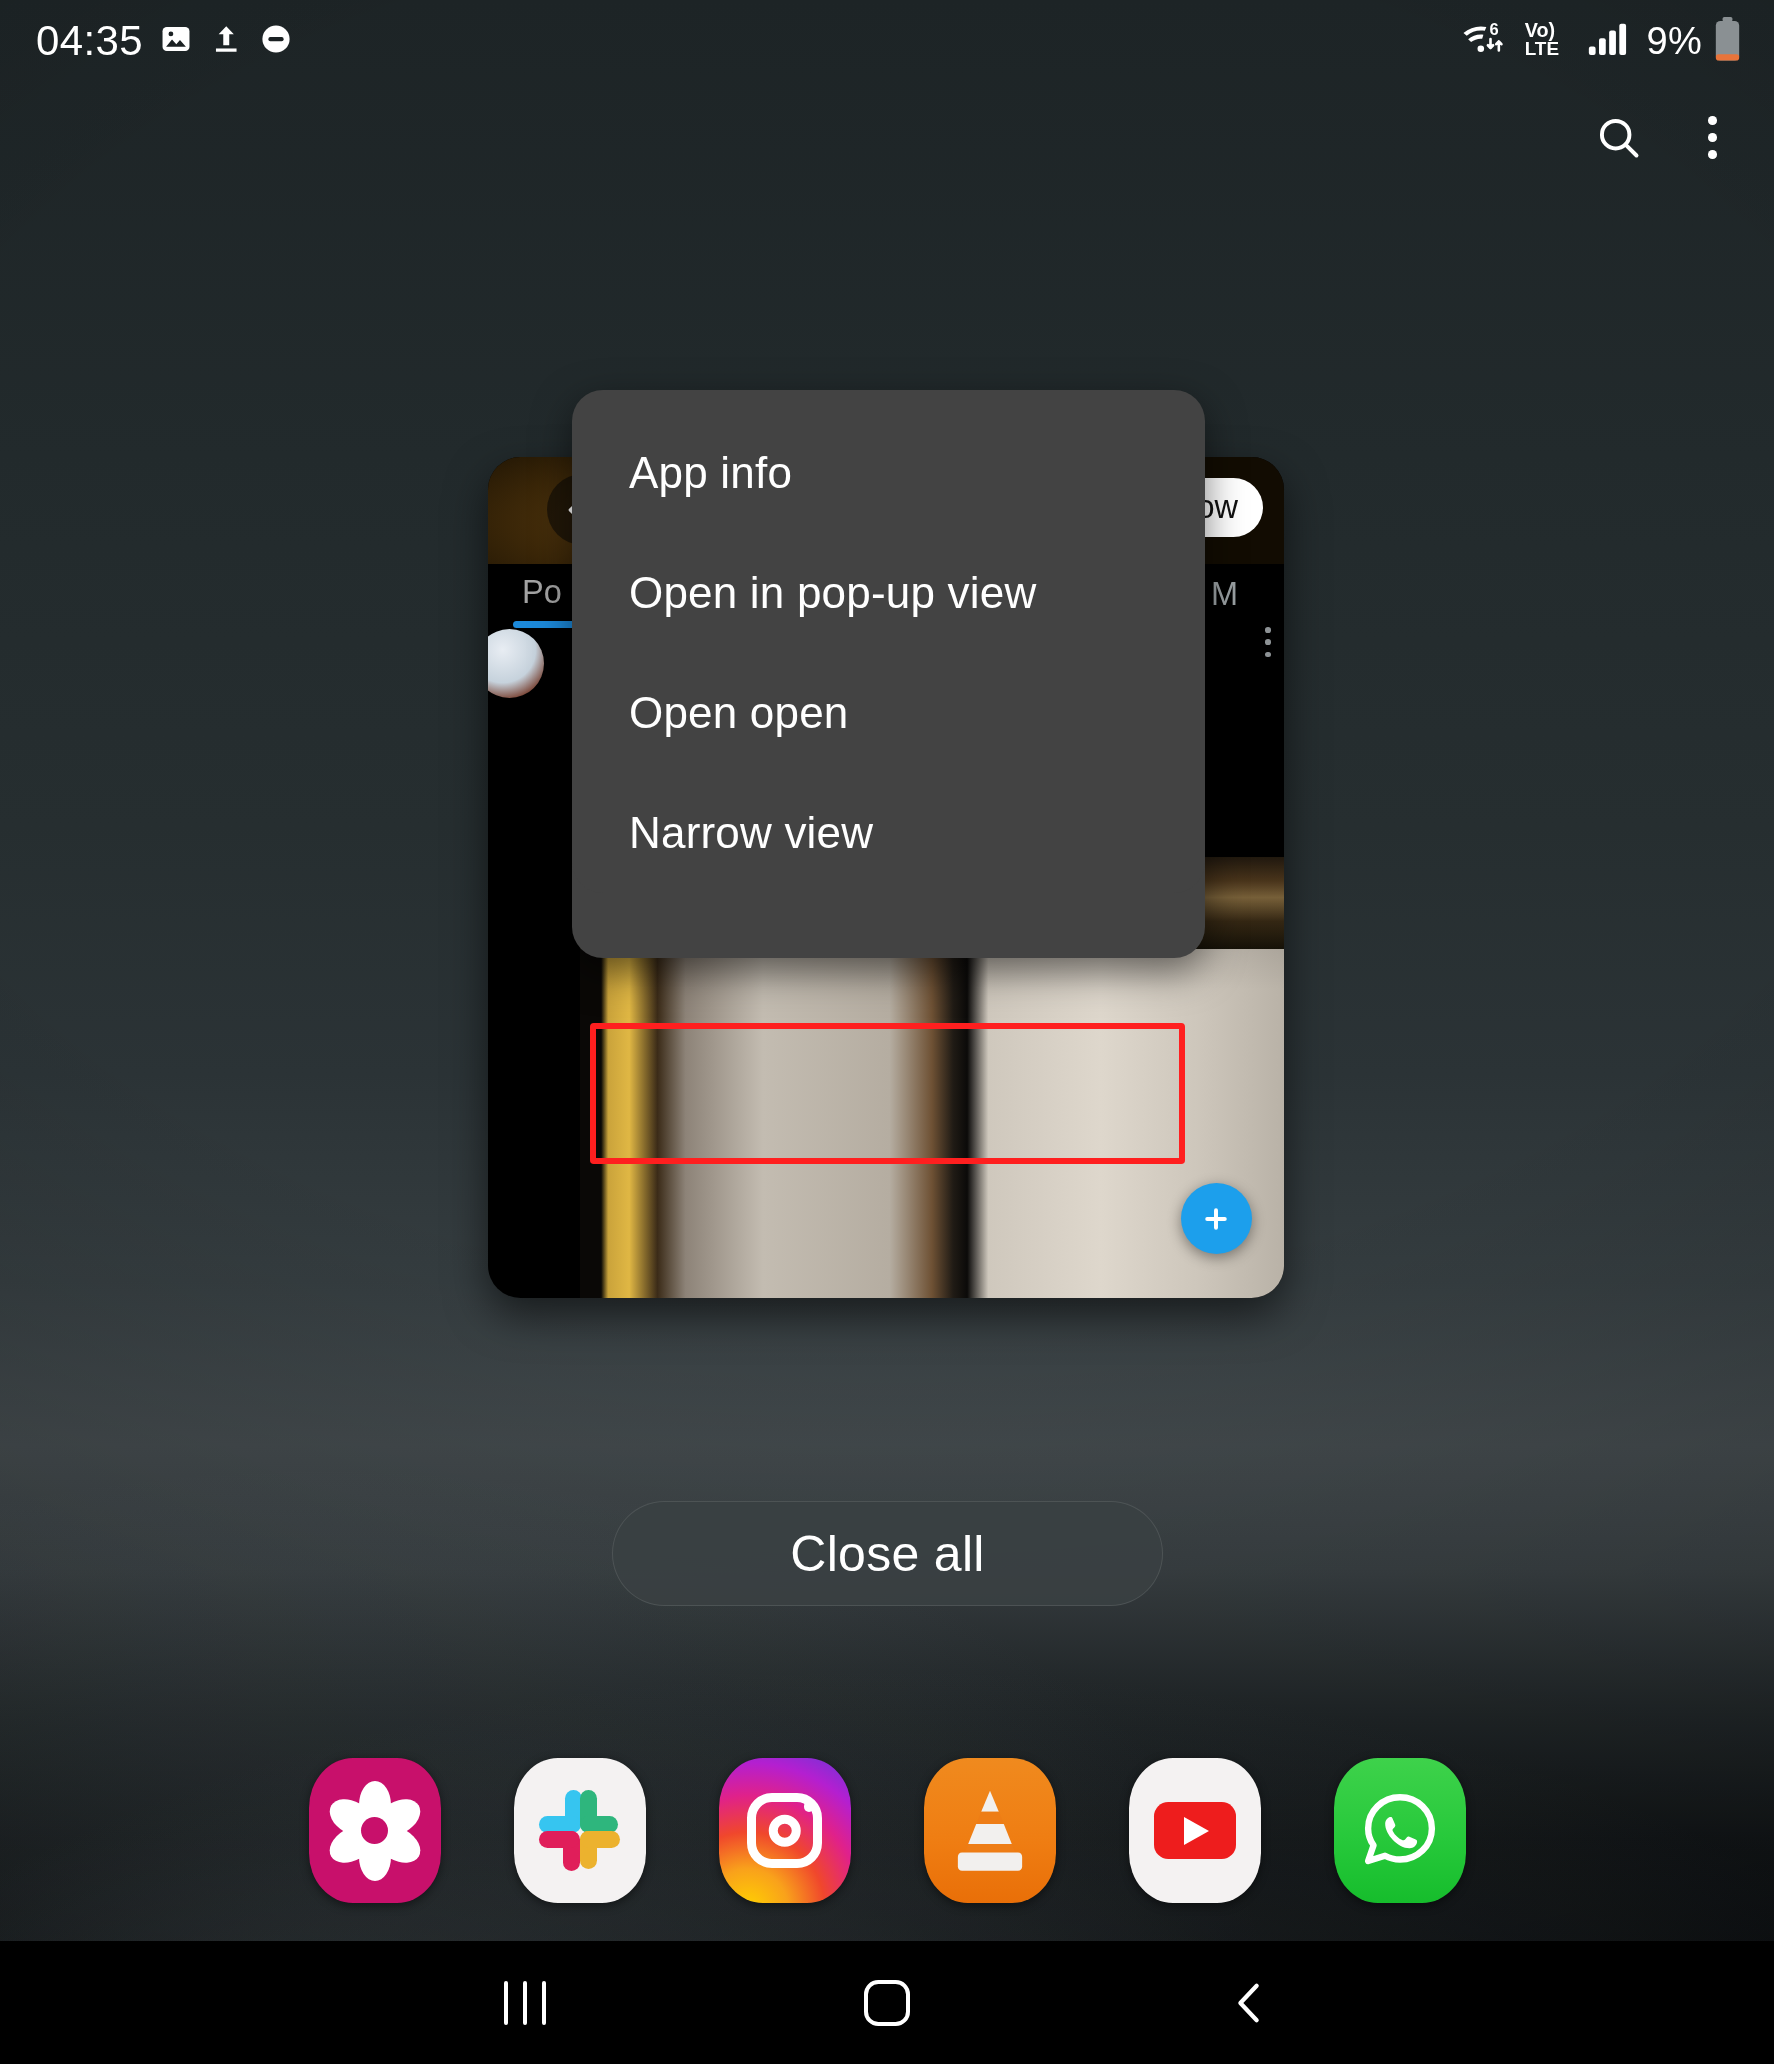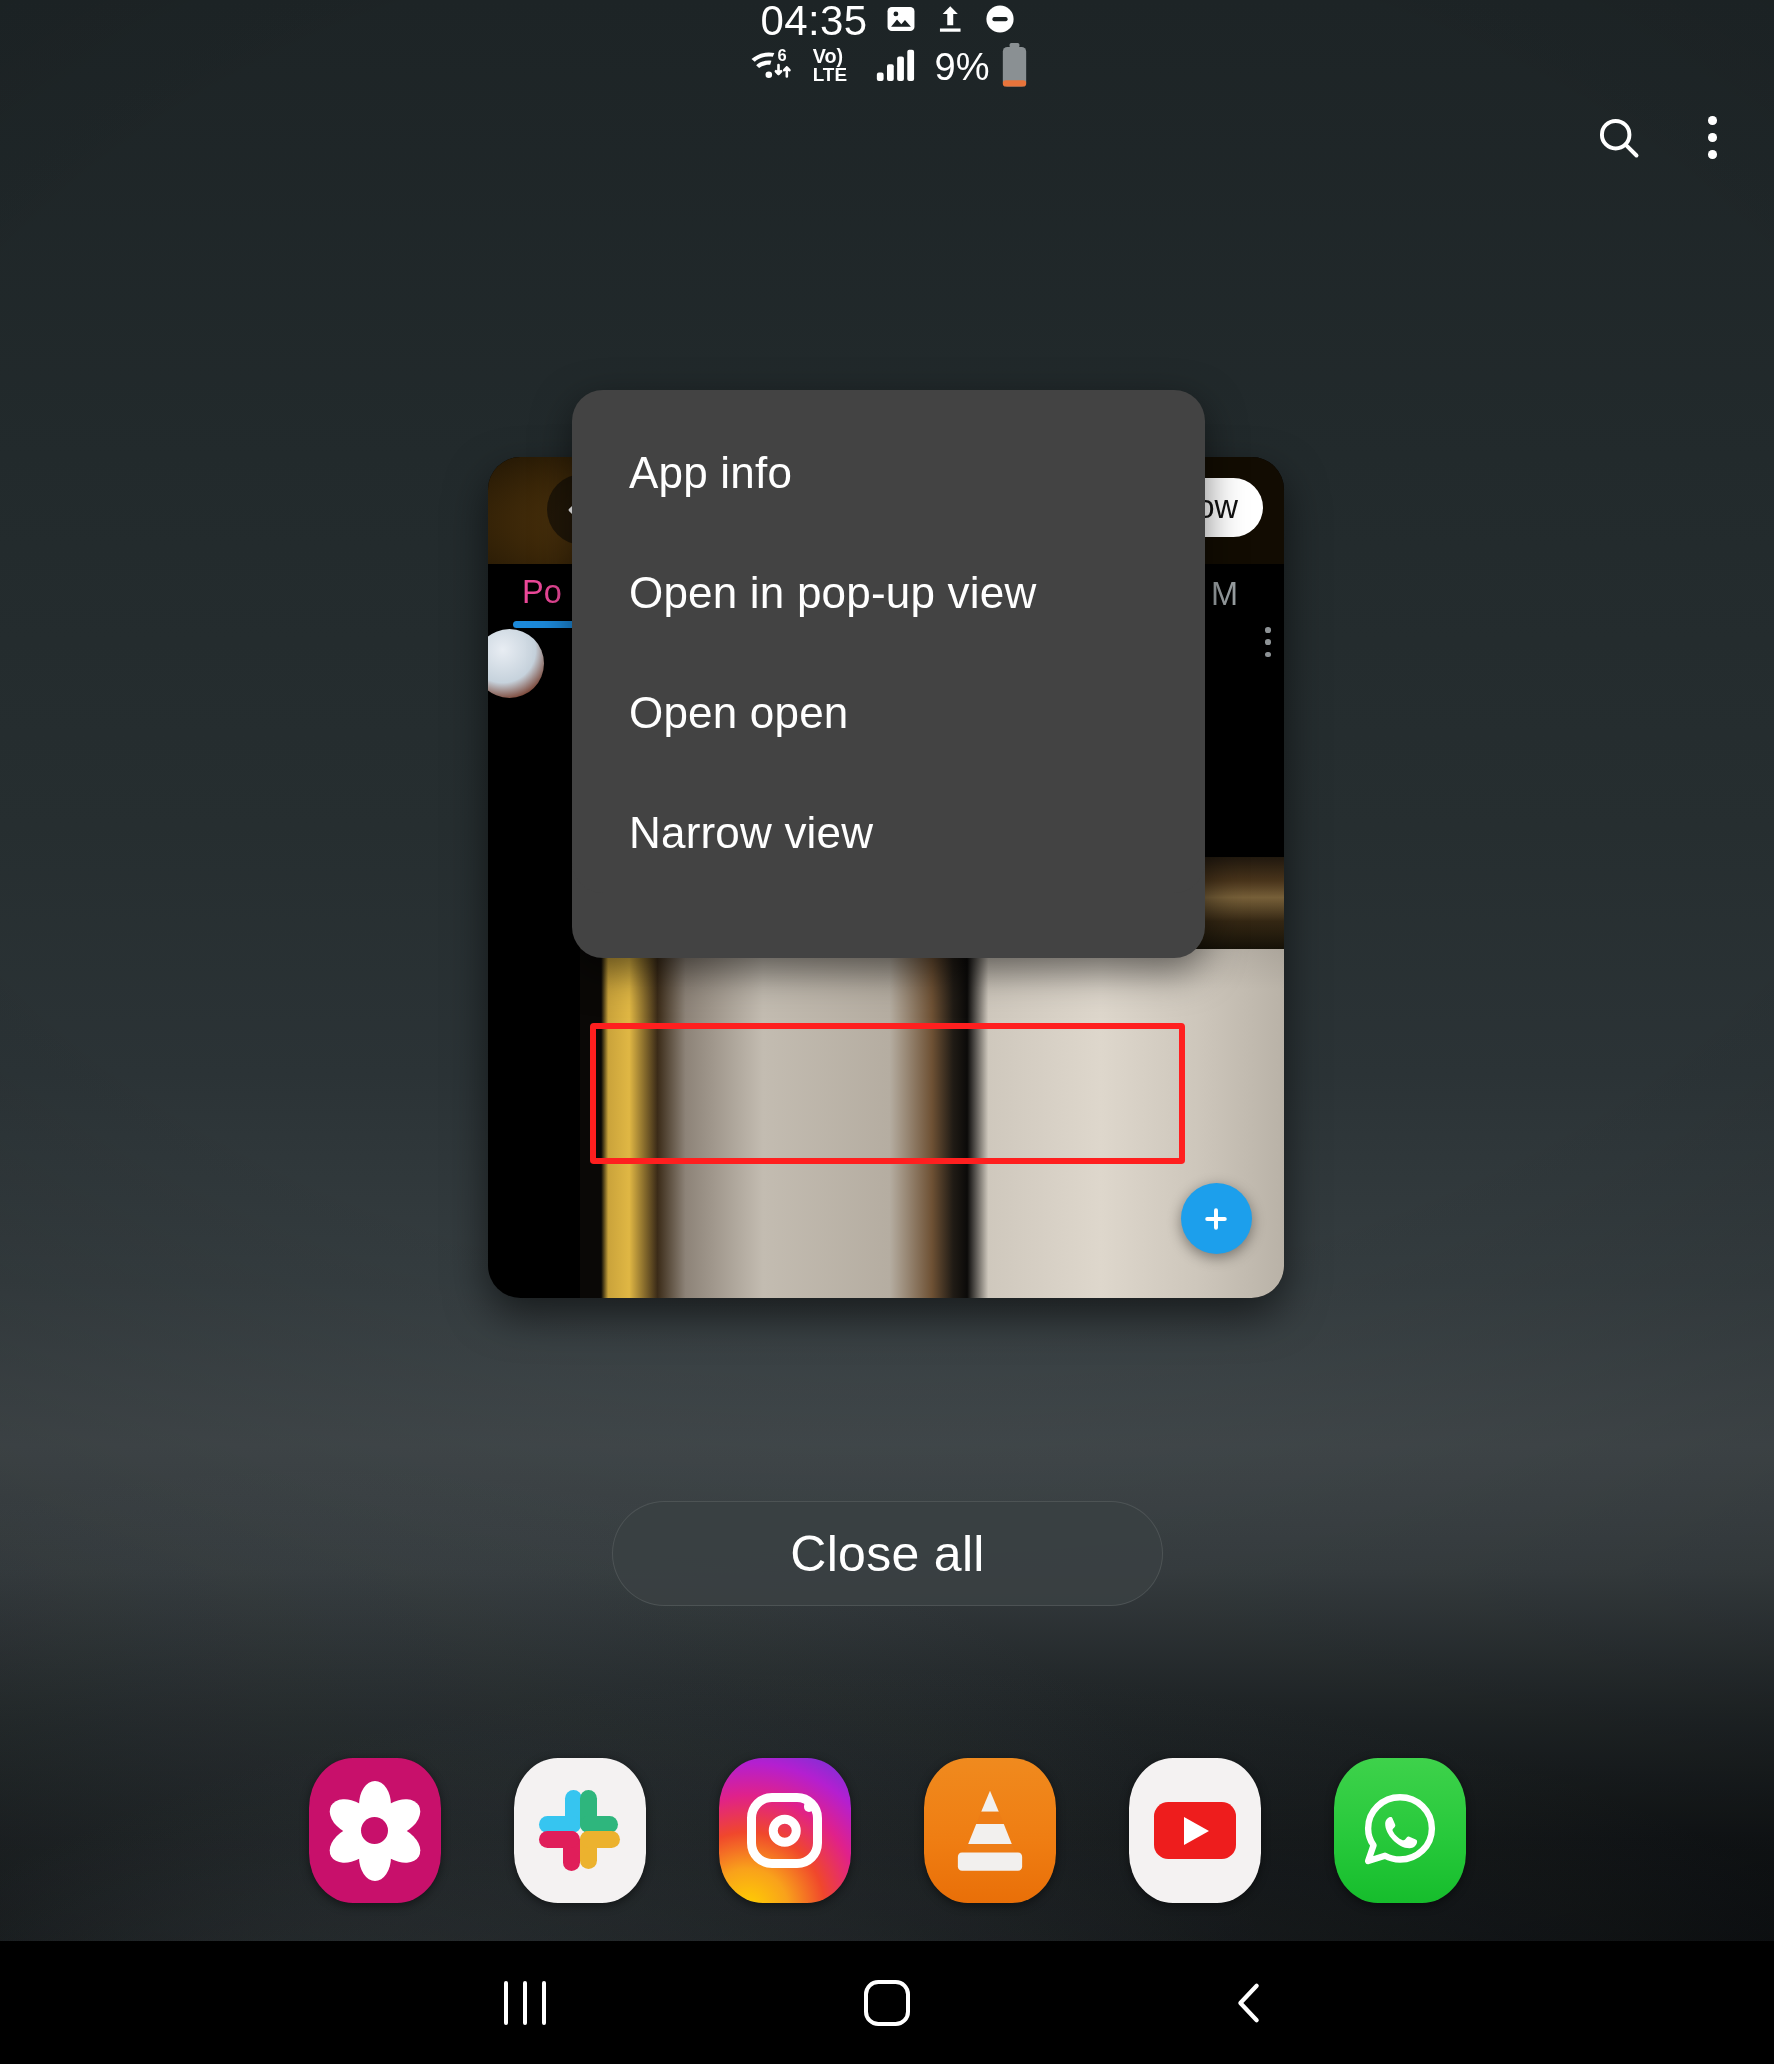--- a/index.html
+++ b/index.html
@@ -31,21 +31,21 @@
   }
   #wallpaper::after{
     content:""; position:absolute; inset:0;
     background:radial-gradient(140% 80% at 50% 30%, rgba(0,0,0,0) 40%, rgba(0,0,0,0.35) 100%);
   }
 
   
   #statusbar{
     position:absolute; left:0; top:0; width:1774px; height:82px;
     display:flex; align-items:center; justify-content:space-between;
-    padding:0 32.5px 0 36px; color:#fff; z-index:40;flex-direction:column;
+    padding:0 32.5px 0 36px; color:#fff; z-index:40;
   }
   .sb-left{ display:flex; align-items:center; gap:16.3px; }
   #clock{ font-size:42px; letter-spacing:0.4px; font-weight:400; line-height:1; }
   .sb-right{ display:flex; align-items:center; gap:10.5px; }
   .sb-pct{ font-size:38px; font-weight:400; letter-spacing:0.3px; margin-left:3.8px; }
 
   
   #topbar{
     position:absolute; top:101px; right:25px; z-index:35;
     display:flex; align-items:center; gap:21px;
@@ -75,21 +75,21 @@
   #card-follow-pill{
     position:absolute; right:21px; top:21px; height:59px; padding:0 25px;
     background:#fff; border-radius:32.5px; display:flex; align-items:center;
     justify-content:flex-end; overflow:hidden;
   }
   #card-follow-pill span{ color:#111; font-size:32.5px; font-weight:500; }
   #card-tabs{
     position:absolute; left:0; top:107px; width:100%; height:73px;
     background:#000; display:flex; align-items:center;
   }
-  #tab-posts{ position:absolute; left:34px; top:9.6px; color:#ec4899; font-size:32.5px; }
+  #tab-posts{ position:absolute; left:34px; top:9.6px; color:#a3a3a3; font-size:32.5px; }
   #tab-posts-underline{
     position:absolute; left:25px; top:57px; width:69px; height:6.7px;
     background:#1c8adb; border-radius:3.8px;
   }
   #tab-more{ position:absolute; right:46px; top:11.5px; color:#9aa0a3; font-size:32.5px; }
   #card-overflow{
     position:absolute; right:13.4px; top:63px;
     display:flex; flex-direction:column; gap:6.7px; align-items:center;
   }
   #card-overflow i{ width:5.7px; height:5.7px; border-radius:50%; background:#8d9295; display:block; }

